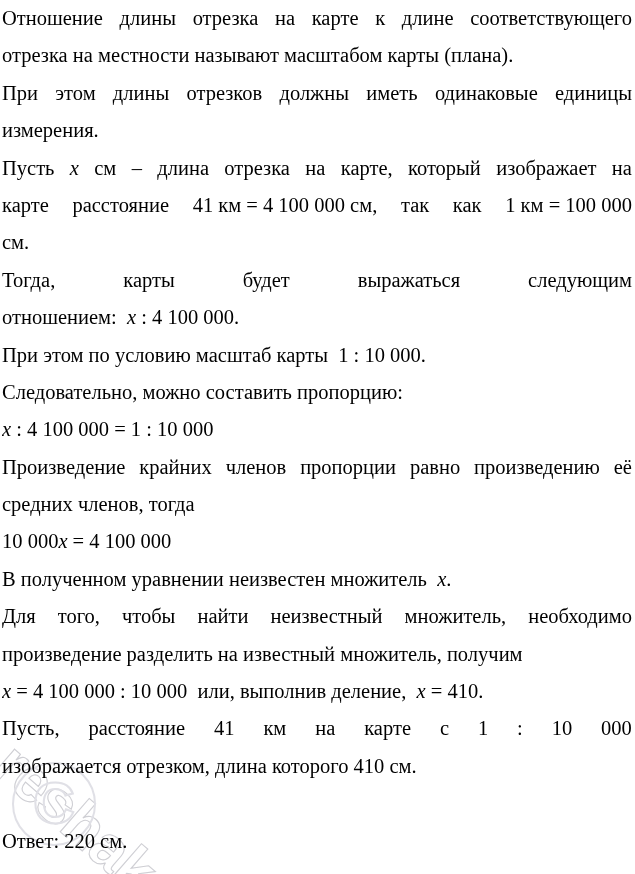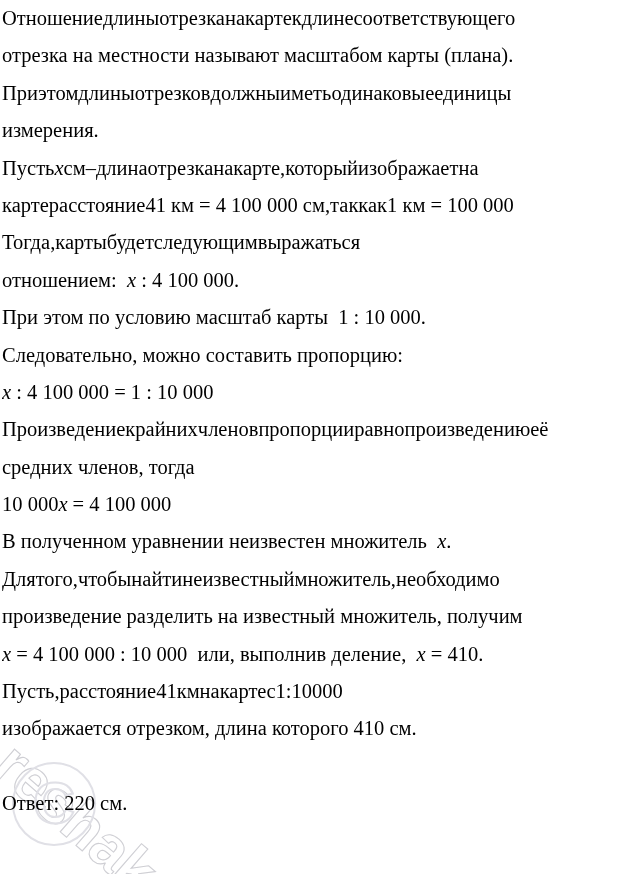--- a/index.html
+++ b/index.html
@@ -77,21 +77,21 @@
     height: 37.4px;
     line-height: 37.4px;
     font-size: 20.5px;
     white-space: pre;
     overflow: hidden;
   }
 
   
   .line.just {
     display: flex;
-    justify-content: flex-start;
+    justify-content: space-between;
     white-space: normal;
   }
   .line.just > span { display: inline-block; }
   .var { font-style: italic; }
   .u { }
 </style>
 </head>
 <body>
 
 <div id="page">
@@ -138,26 +138,27 @@
         <span>на</span>
       </div>
       <div class="line just">
         <span>карте</span>
         <span>расстояние</span>
         <span>41 км = 4 100 000 см,</span>
         <span>так</span>
         <span>как</span>
         <span>1 км = 100 000</span>
       </div>
+      <div class="line"><span>см.</span></div>
       <div class="line just">
         <span>Тогда,</span>
         <span>карты</span>
         <span>будет</span>
+        <span>выражаться</span>
         <span>следующим</span>
-        <span>выражаться</span>
       </div>
       <div class="line"><span>отношением:  <span class="var">x</span> : 4 100 000.</span></div>
       <div class="line"><span>При этом по условию масштаб карты  1 : 10 000.</span></div>
       <div class="line"><span>Следовательно, можно составить пропорцию:</span></div>
       <div class="line"><span><span class="var">x</span> : 4 100 000 = 1 : 10 000</span></div>
       <div class="line just">
         <span>Произведение</span>
         <span>крайних</span>
         <span>членов</span>
         <span>пропорции</span>

